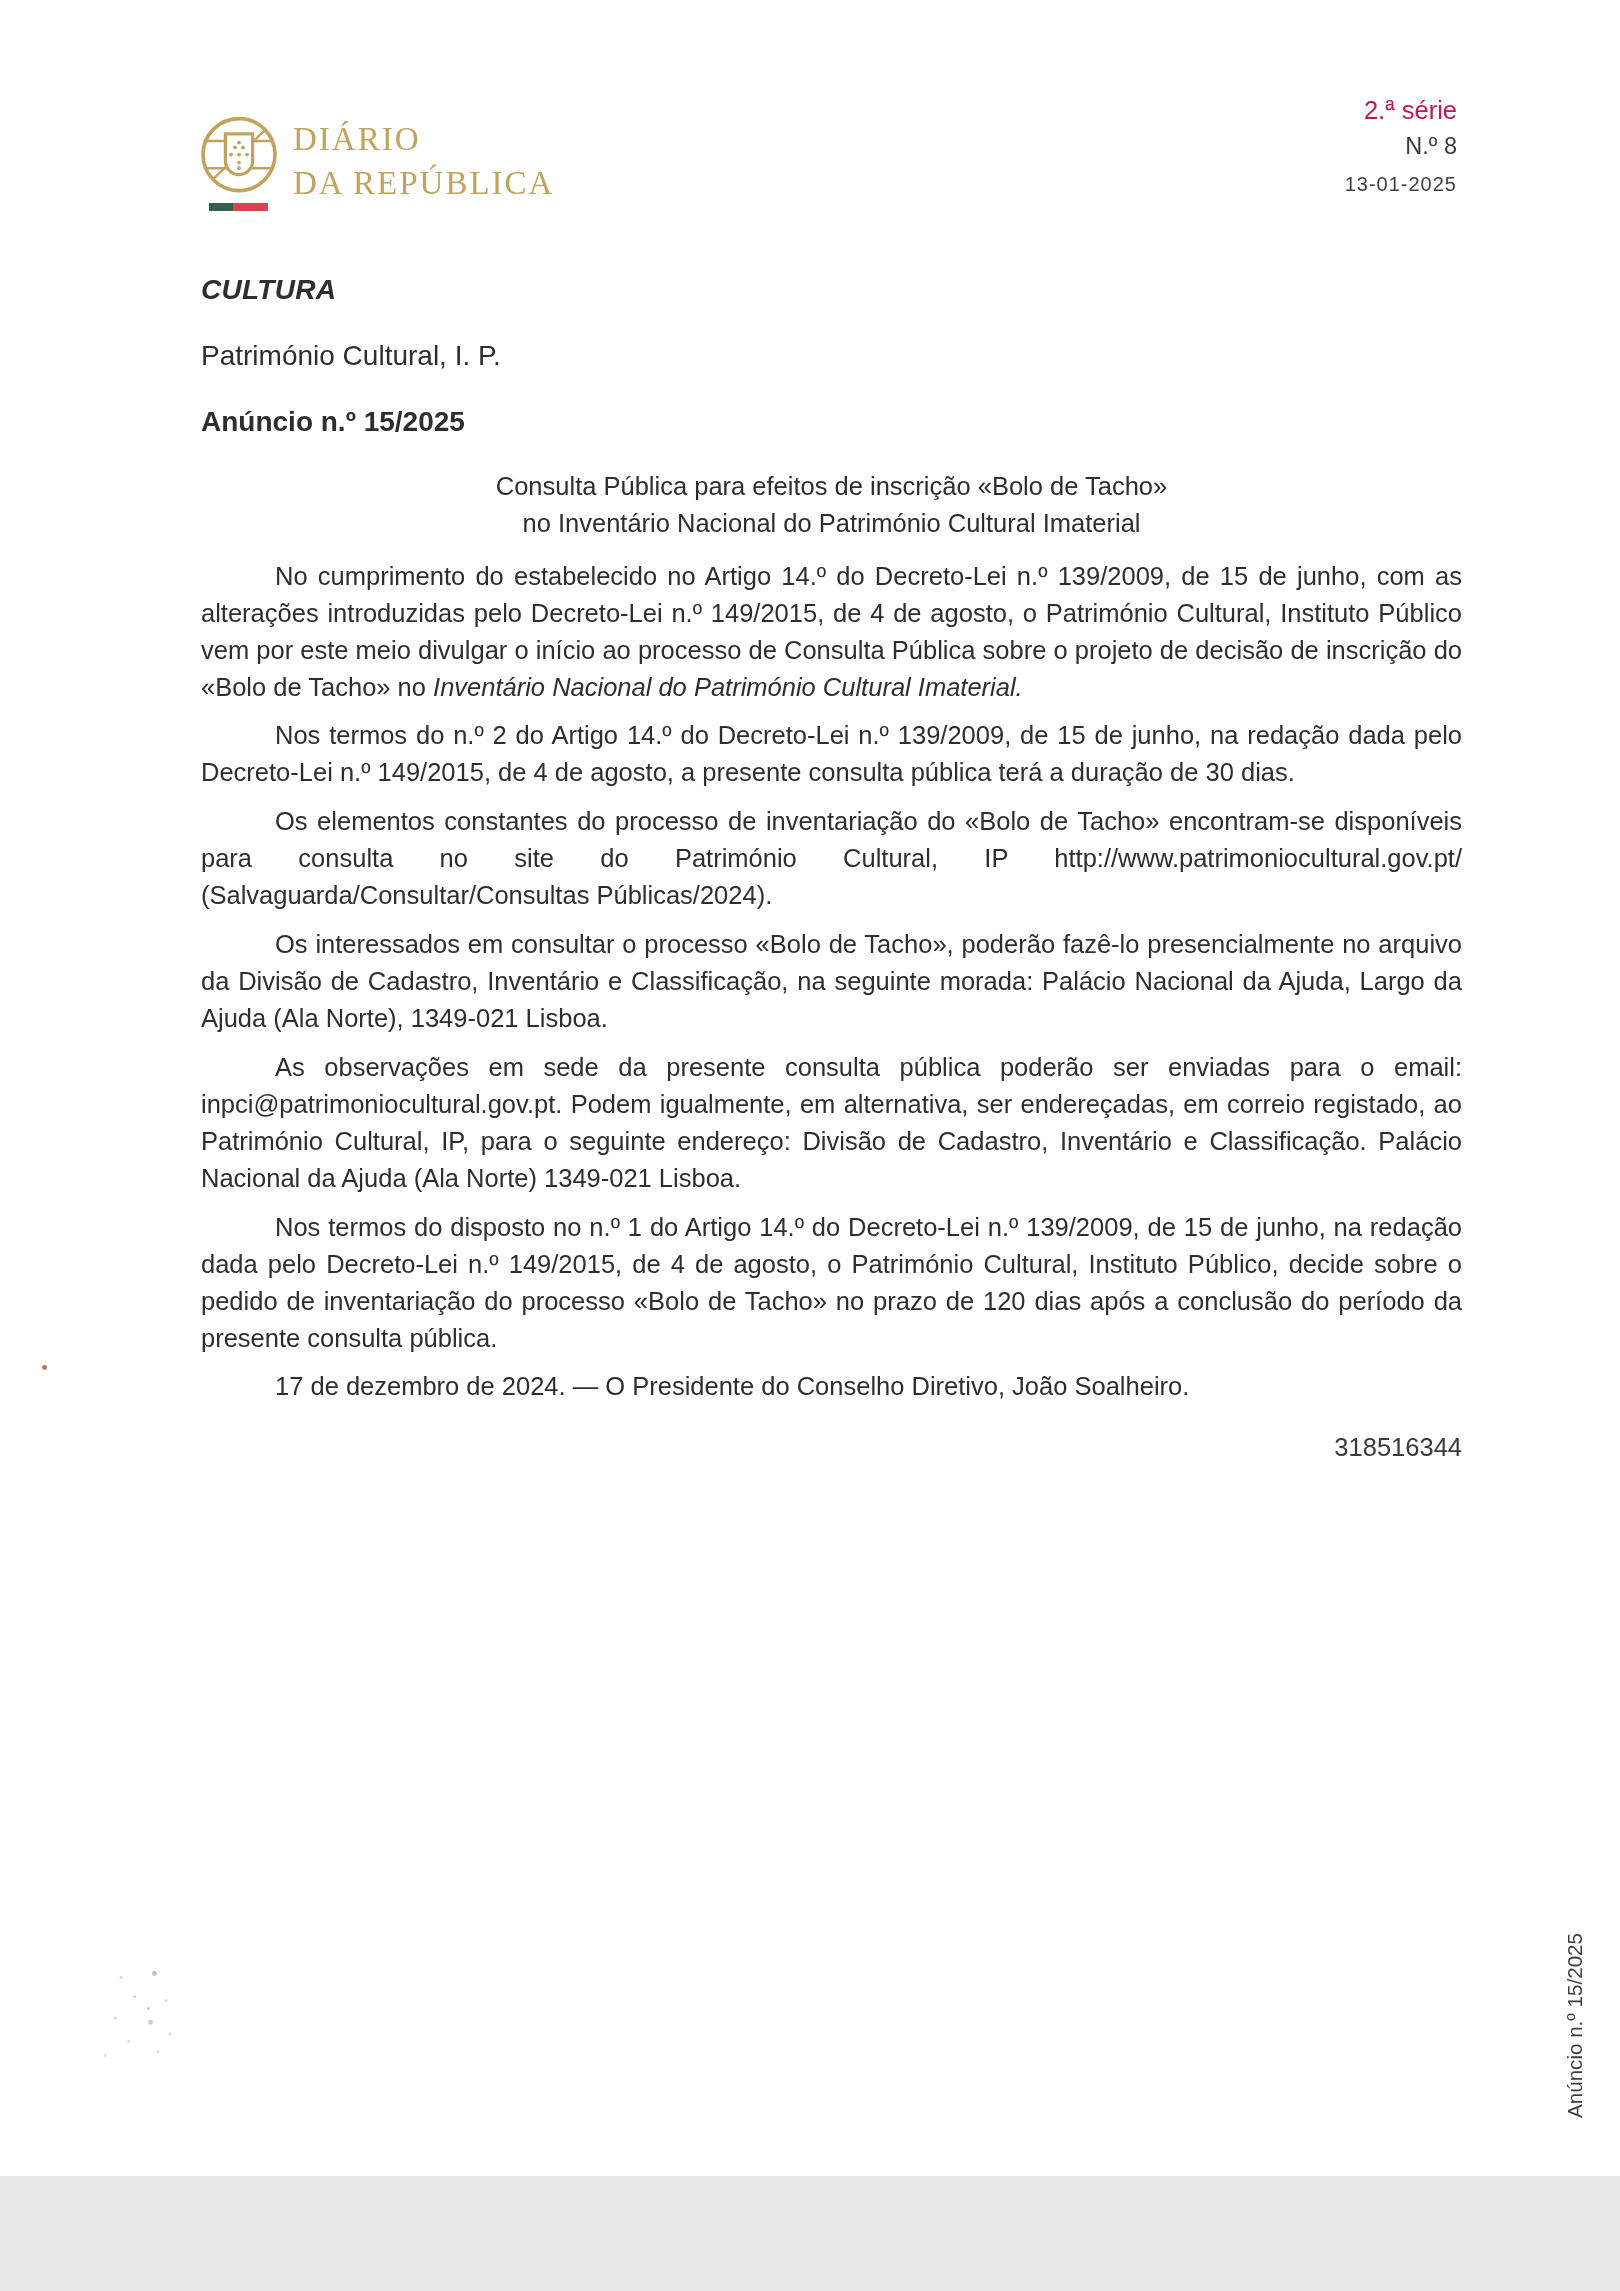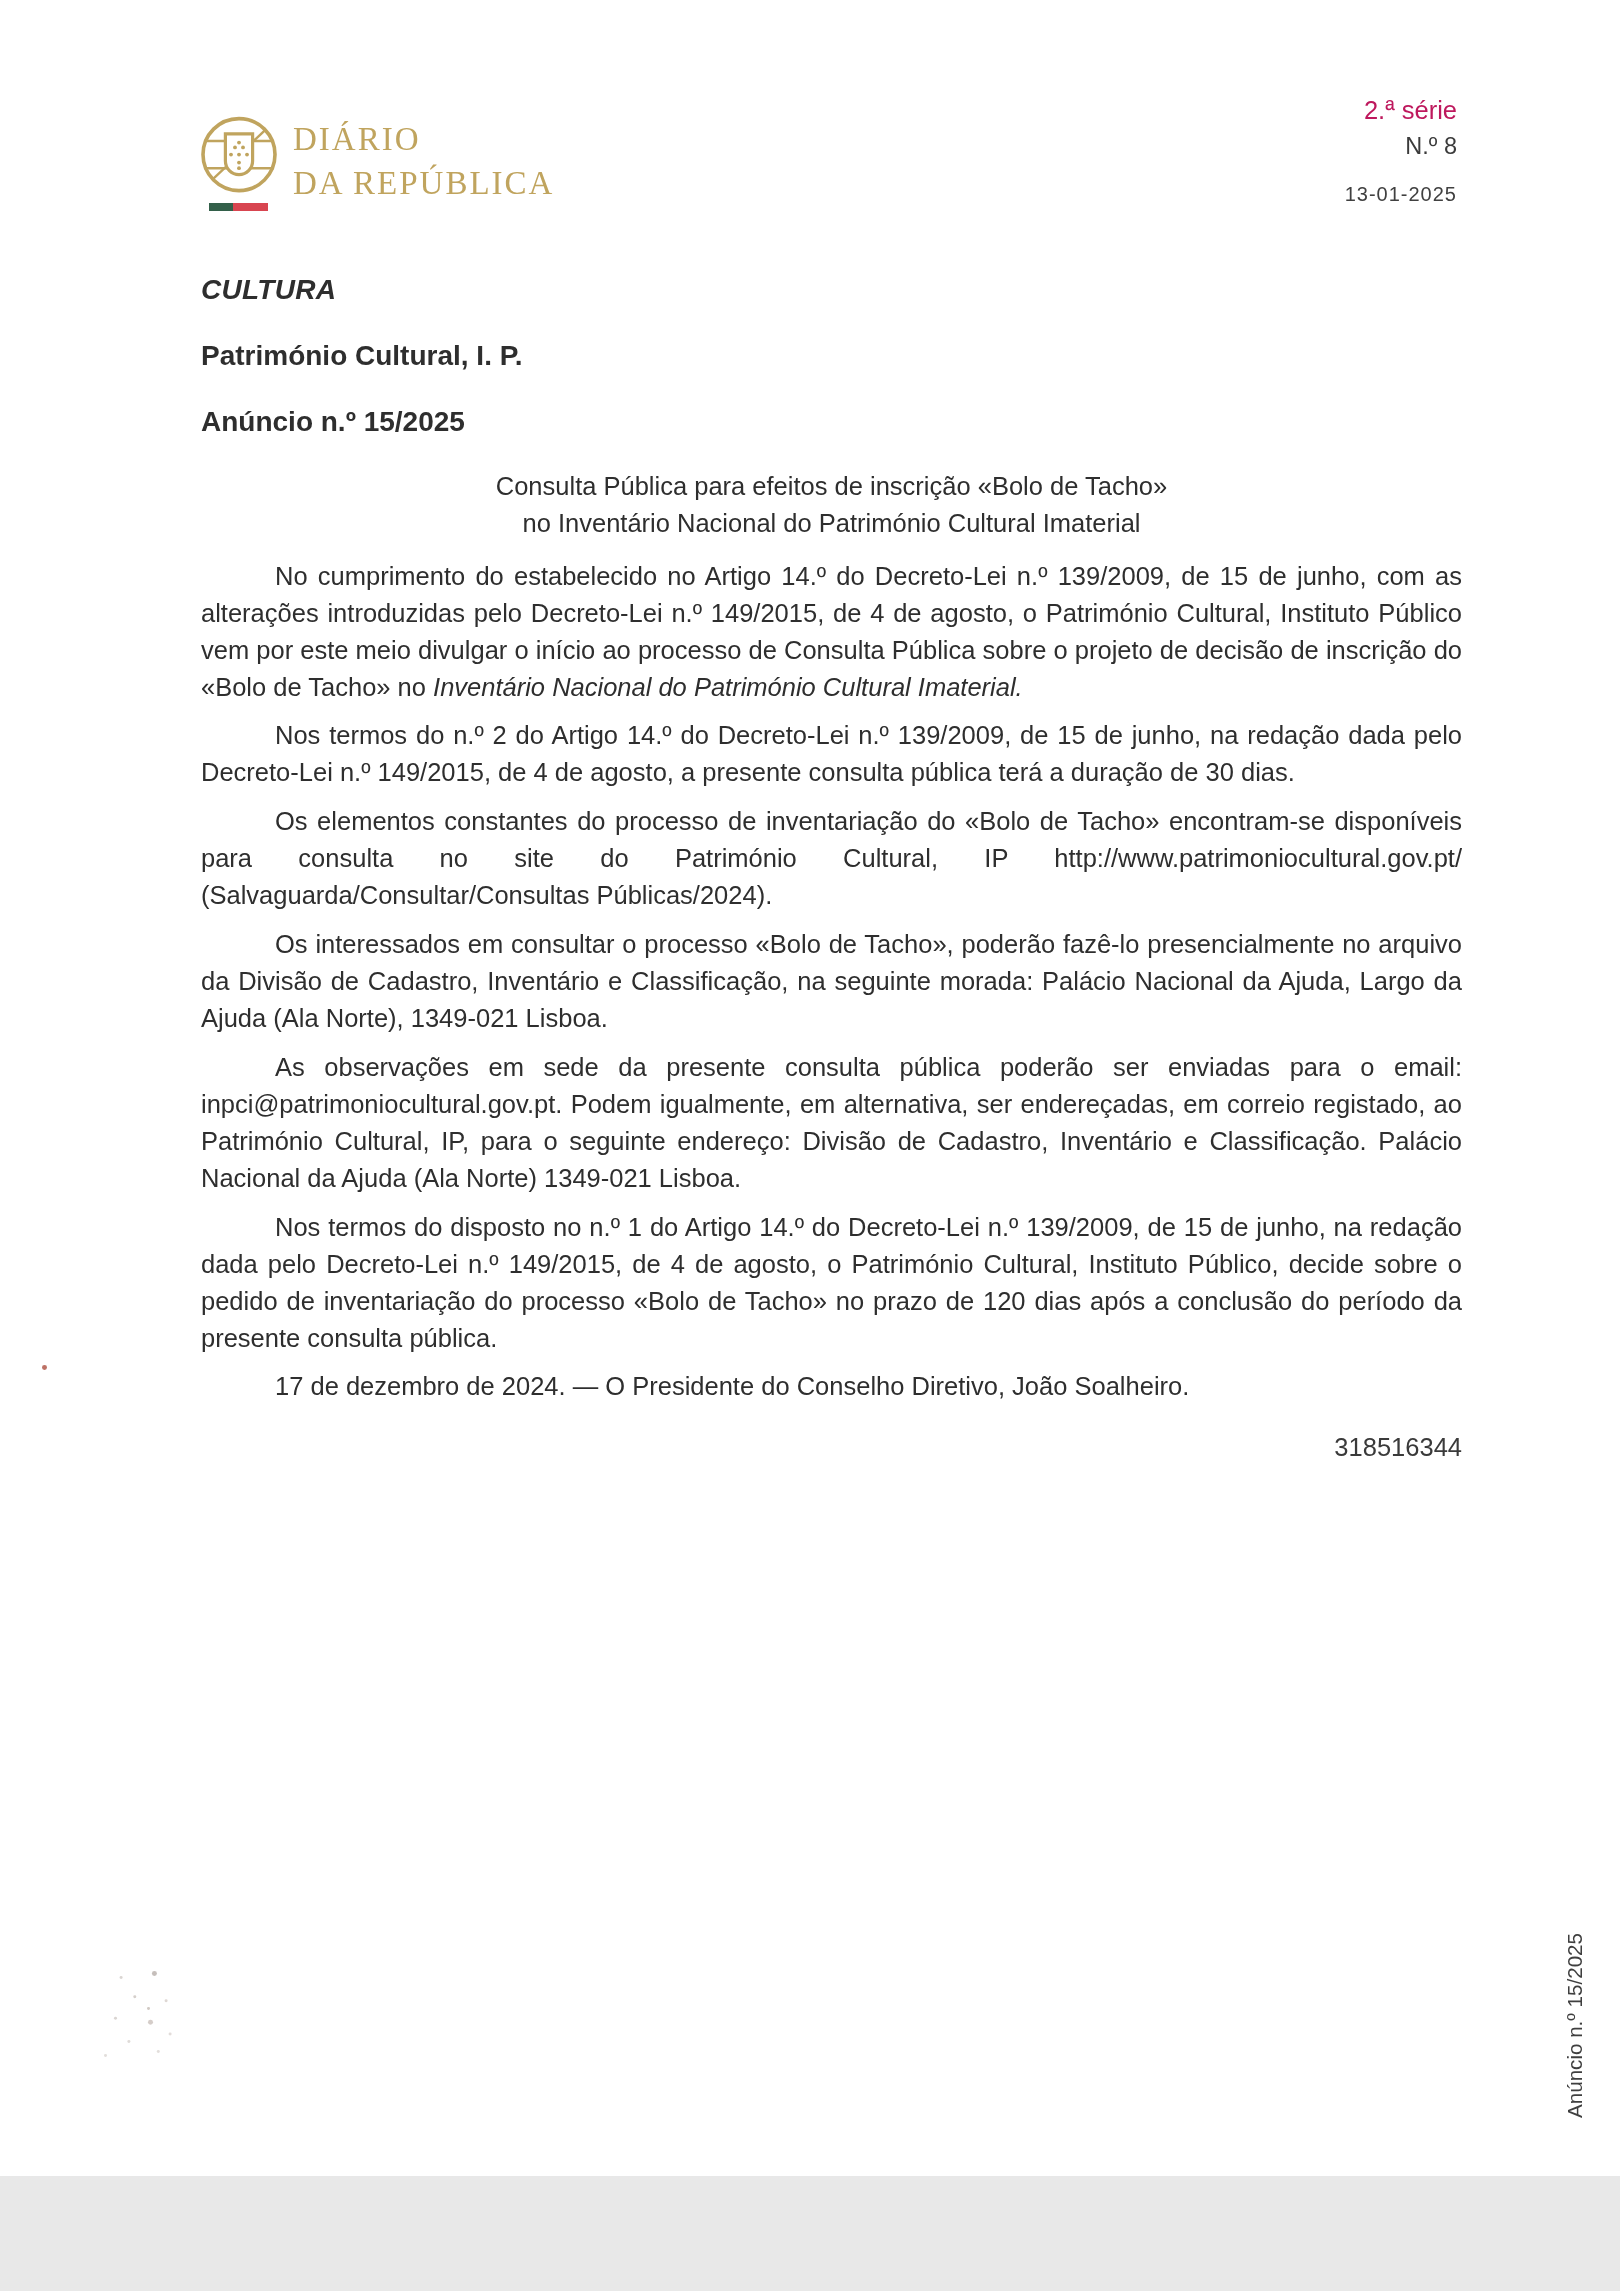--- a/index.html
+++ b/index.html
@@ -18,29 +18,29 @@
   .flag-green{position:absolute;left:0;top:0;width:24.5px;height:7.8px;background:#33604a;}
   .flag-red{position:absolute;left:24.5px;top:0;width:35px;height:7.8px;background:#d84550;}
   .logo-text{
     position:absolute;top:117px;left:293px;
     font-family:"Liberation Serif", serif;
     color:#c0a45e;font-size:33px;line-height:44px;letter-spacing:2px;
   }
   
   .edition{position:absolute;top:96px;right:187px;text-align:right;line-height:29px;}
   .edition .series{color:#be185d;font-size:25.5px;margin-bottom:6.9px;}
-  .edition .number{color:#3b3b3b;font-size:23.5px;margin-bottom:19px;}
+  .edition .number{color:#3b3b3b;font-size:23.5px;margin-bottom:9px;}
   .edition .date{color:#404040;font-size:20px;letter-spacing:1px;}
   
   .content{
     position:absolute;top:272px;left:201px;width:1261px;
     font-size:25.5px;line-height:37px;
   }
   .h-section{font-size:28px;font-weight:bold;line-height:35px;margin:0 0 31px 0;letter-spacing:0.3px;font-style:italic;}
-  .h-entity{font-size:28px;font-weight:bold;line-height:35px;margin:0 0 31px 0;}
+  .h-entity{font-size:28px;font-weight:normal;line-height:35px;margin:0 0 31px 0;}
   .h-announcement{font-size:28px;font-weight:bold;line-height:35px;margin:0 0 29px 0;}
   .summary{margin:0 0 19.6px 0;padding-left:120px;text-indent:-120px;text-align:justify;}
   .summary b{font-weight:bold;}
   .doc-title{text-align:center;font-weight:normal;margin:0 0 15.7px 0;}
   p.body{text-align:justify;text-indent:74px;margin:0 0 11.8px 0;}
   .signature{text-indent:74px;margin:2px 0 0 0;}
   .registry{text-align:right;margin-top:24px;color:#3a3a3a;}
   
   .side-label{
     position:absolute;right:57px;top:1944px;height:174px;

